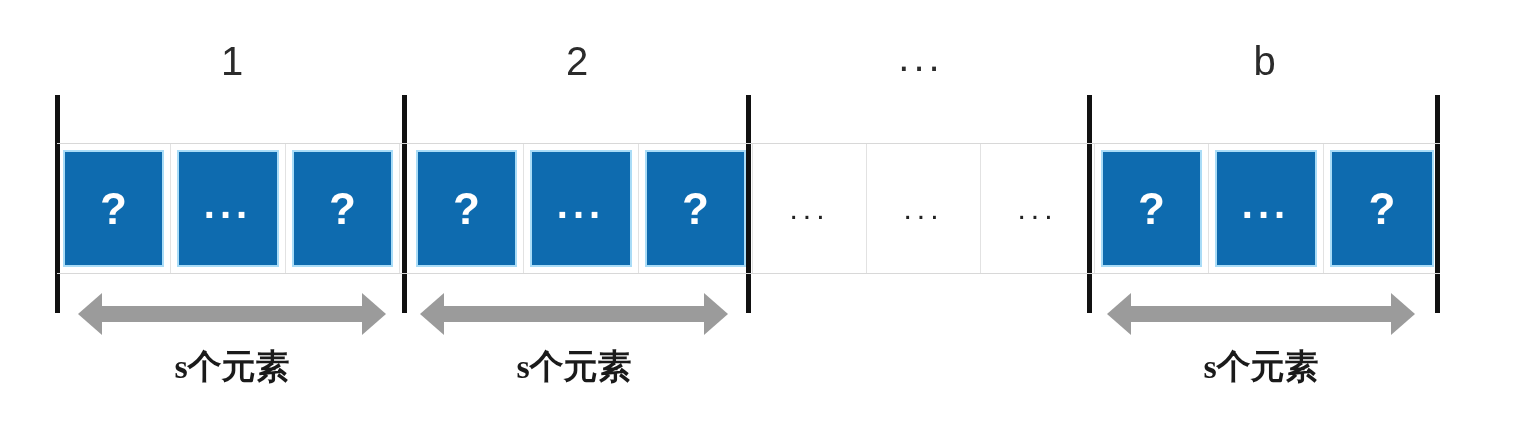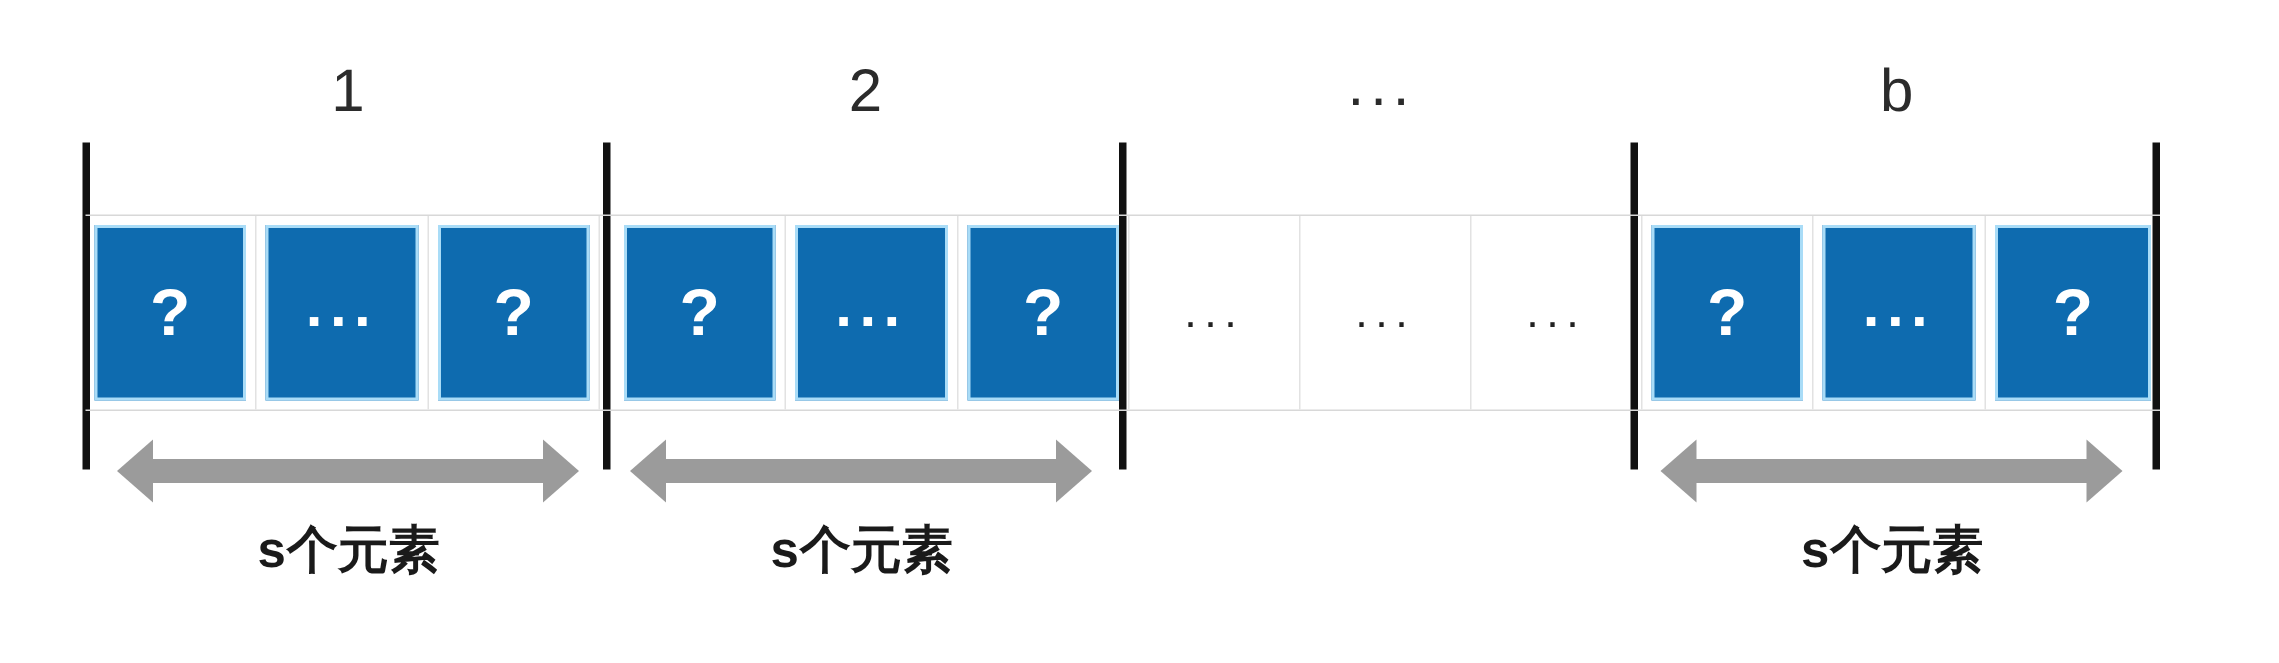--- a/index.html
+++ b/index.html
@@ -38,21 +38,21 @@
   .arrow .shaft{position:absolute;left:22px;right:22px;top:13px;height:16px;
                 background:#9b9b9b;}
   .arrow .head{position:absolute;top:0;width:0;height:0;
                border-top:21px solid transparent;border-bottom:21px solid transparent;}
   .arrow .head.l{left:0;border-right:24px solid #9b9b9b;}
   .arrow .head.r{right:0;border-left:24px solid #9b9b9b;}
 
   
   .caption{position:absolute;text-align:center;font-size:34px;
            font-weight:700;color:#1a1a1a;white-space:nowrap;
-           font-family:Liberation Mono, monospace;}
+           font-family:Liberation Serif, serif;}
 </style>
 </head>
 <body>
 
 <div id="stage">
 
   <div class="grp-label" style="left: 62px; width: 340px;">
     <span>1</span>
   </div>
   <div class="grp-label" style="left: 408px; width: 338px;">

